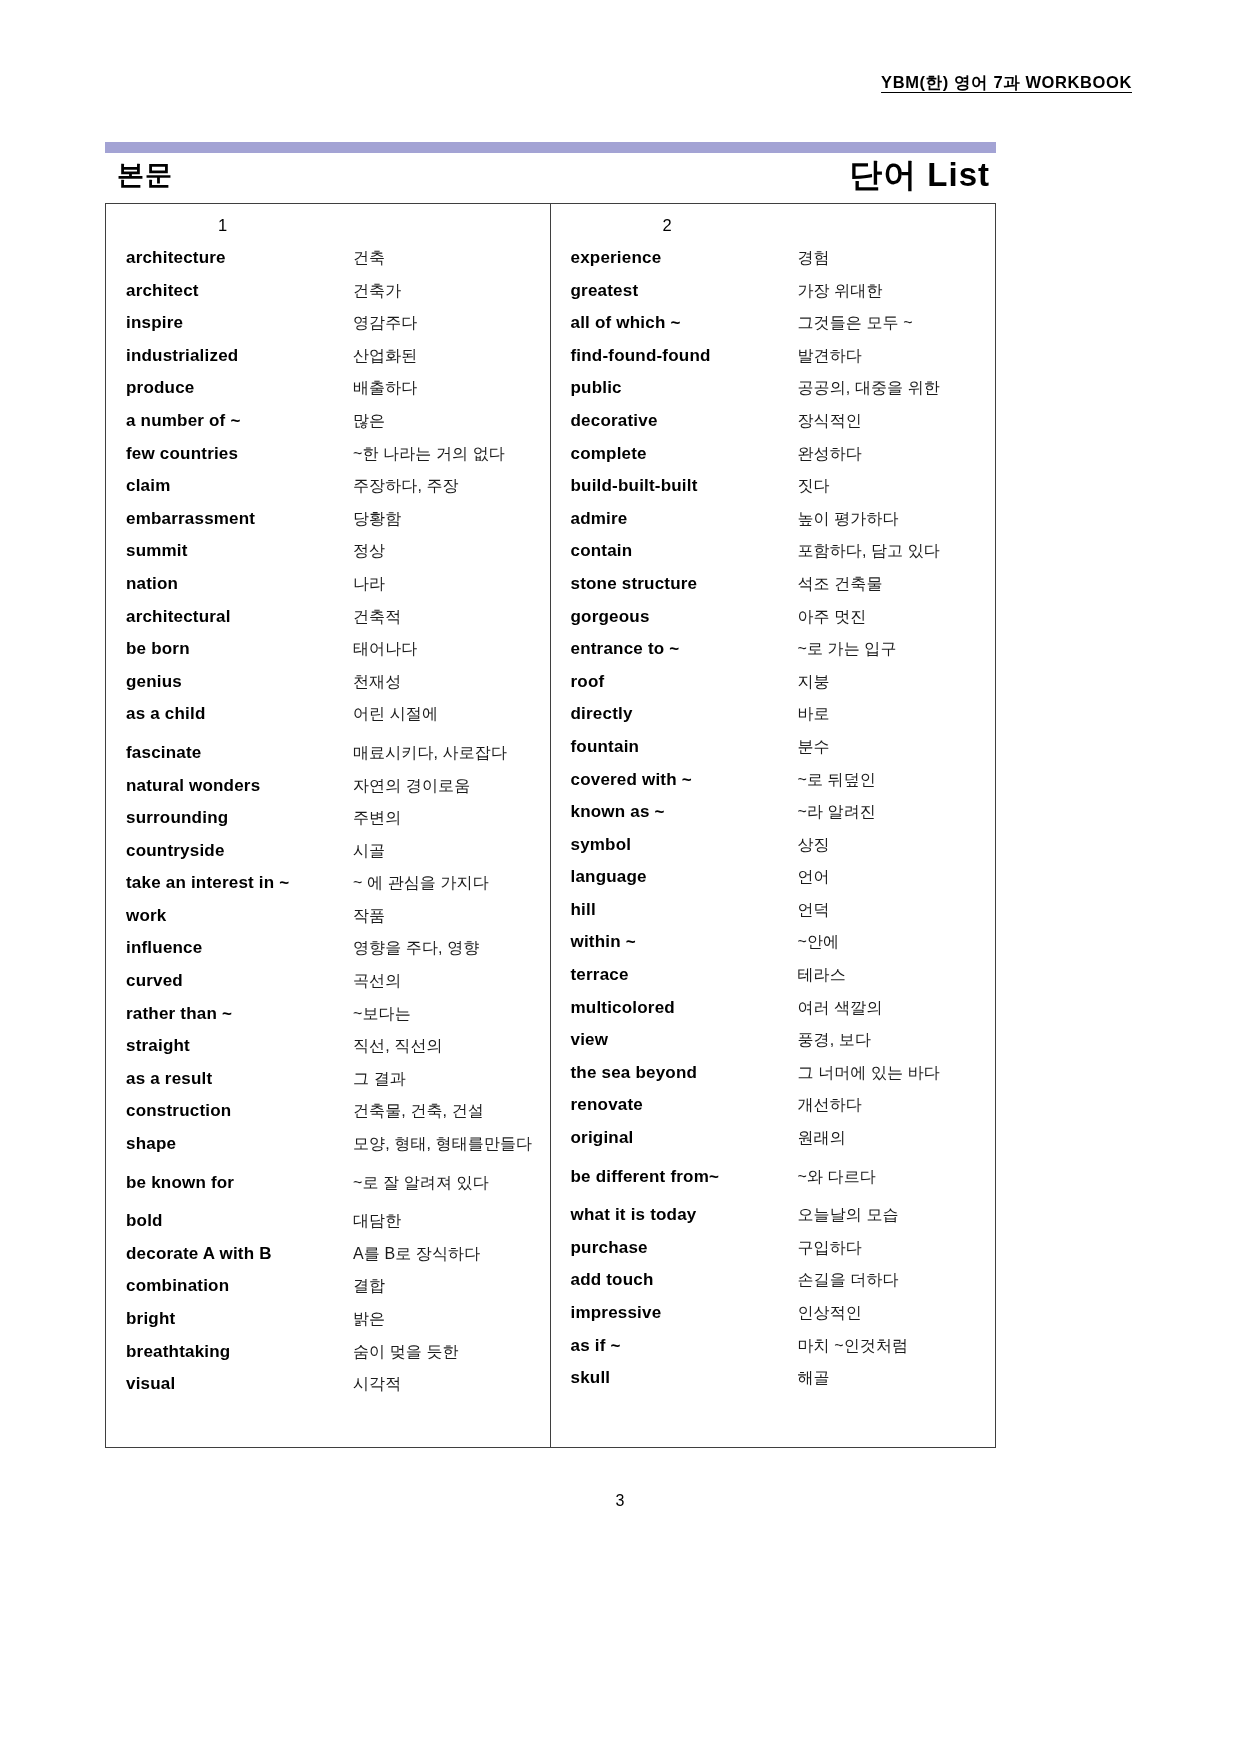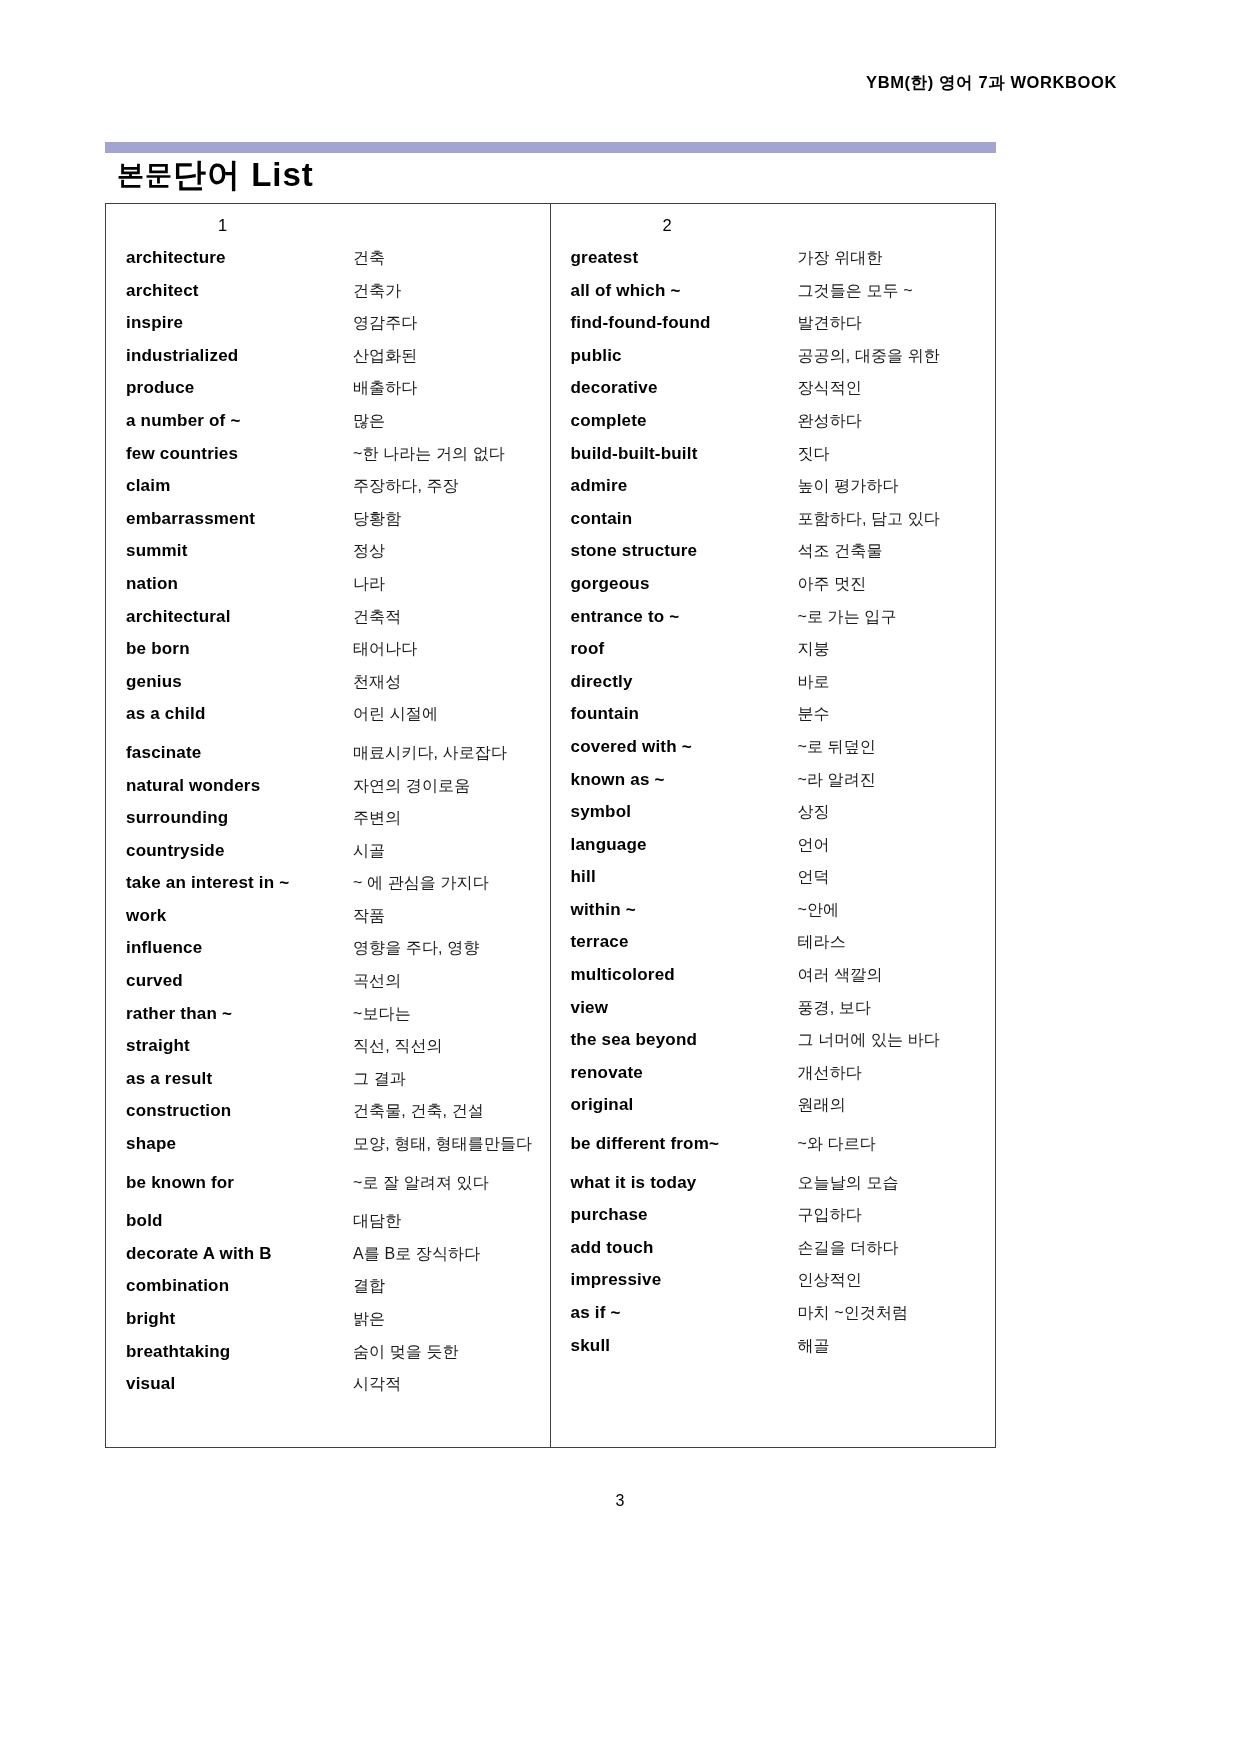--- a/index.html
+++ b/index.html
@@ -22,24 +22,25 @@
     left: 0; top: 0;
     width: 1240px;
     height: 1752px;
     padding: 0;
   }
 
   
   .doc-header {
     position: absolute;
     top: 72px;
-    right: 123px;
+    right: 108px;
     font-size: 16.5px;
     font-weight: bold;
     letter-spacing: 0.6px;
+    text-decoration: underline;
     text-underline-offset: 4px;
     white-space: nowrap;
   }
 
   
   .title-bar {
     position: absolute;
     left: 105px;
     top: 142px;
     width: 891px;
@@ -47,21 +48,21 @@
     background: #a3a3d4;
   }
   .title-row {
     position: absolute;
     left: 105px;
     top: 153px;
     width: 891px;
     height: 44px;
     display: flex;
     align-items: center;
-    justify-content: flex-start;
+    justify-content: space-between;
   }
   .title-left {
     font-size: 27px;
     font-weight: bold;
     padding-left: 12px;
     letter-spacing: 1px;
   }
   .title-right {
     font-size: 33px;
     font-weight: bold;
@@ -295,20 +296,24 @@
           <li class="entry">
             <span class="term">visual</span>
             <span class="gloss">시각적</span>
           </li>
         </ul>
     </div>
     <div class="vocab-col col-right">
       <div class="col-number">2</div>
       <ul class="entry-list">
           <li class="entry">
+            <span class="term">experience</span>
+            <span class="gloss">경험</span>
+          </li>
+          <li class="entry">
             <span class="term">greatest</span>
             <span class="gloss">가장 위대한</span>
           </li>
           <li class="entry">
             <span class="term">all of which ~</span>
             <span class="gloss">그것들은 모두 ~</span>
           </li>
           <li class="entry">
             <span class="term">find-found-found</span>
             <span class="gloss">발견하다</span>

